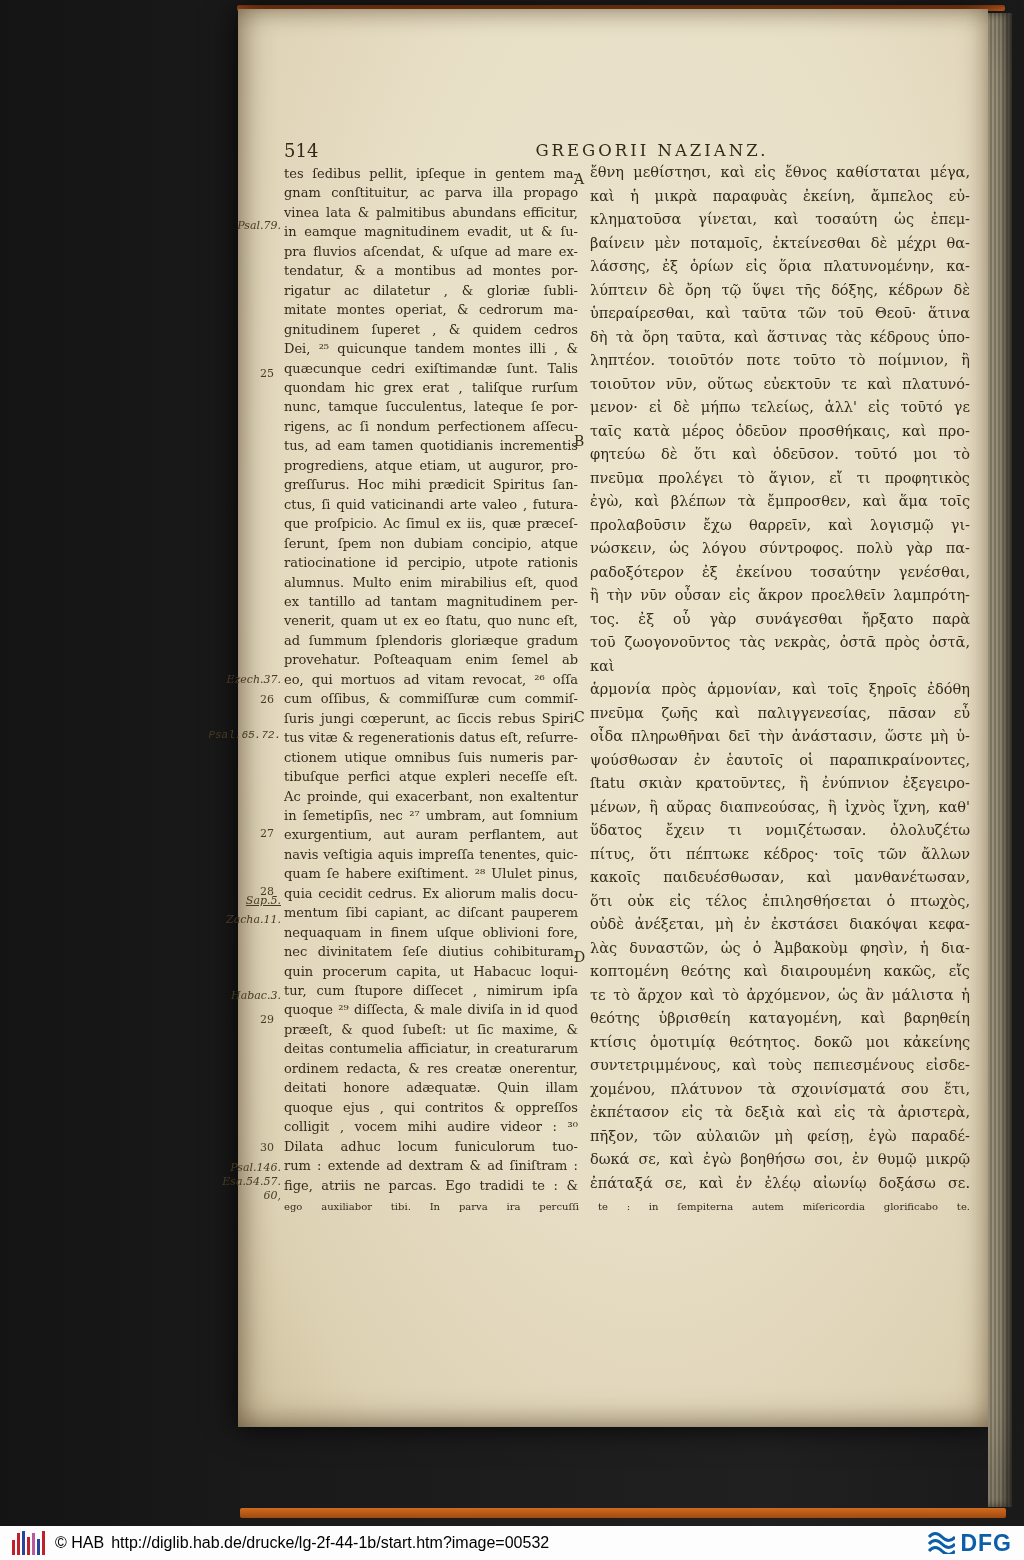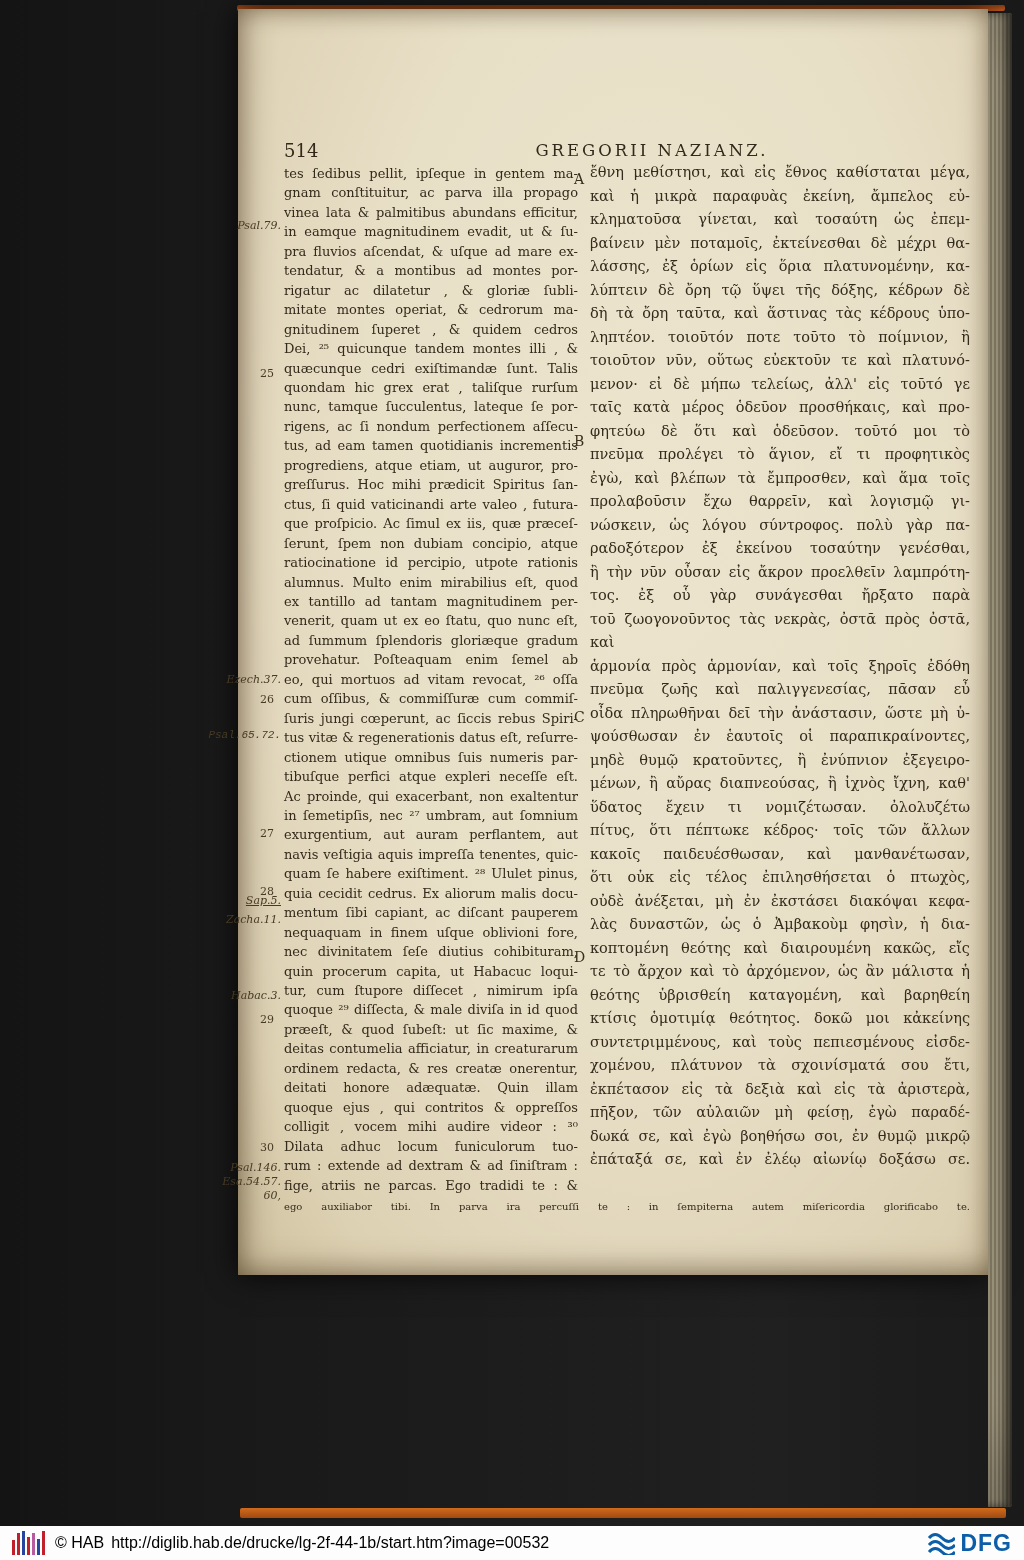--- a/index.html
+++ b/index.html
@@ -10,21 +10,21 @@
   }
   .book-top-edge {
     position:absolute; left:237px; top:5px; width:768px; height:6px;
     background:linear-gradient(#8a3d12,#c05a1d); border-radius:2px;
   }
   .book-bottom-edge {
     position:absolute; left:240px; top:1508px; width:766px; height:10px;
     background:linear-gradient(#d06a1e,#a04a10); border-radius:2px;
   }
   .scan-page {
-    position:absolute; left:238px; top:9px; width:750px; height:1266px;
+    position:absolute; left:238px; top:9px; width:750px; height:1418px;
     background: radial-gradient(ellipse at 55% 38%, #ece4cd 0%, #e8dfc7 50%, #ddd1b3 84%, #ccbf9d 100%);
     box-shadow: 0 0 28px rgba(0,0,0,.85),
       inset 16px 0 30px -10px rgba(70,52,28,.45),
       inset -14px 0 26px -10px rgba(90,70,40,.35),
       inset 0 -18px 30px -12px rgba(80,60,35,.4),
       inset 0 14px 24px -12px rgba(80,60,35,.35);
   }
   .page-stack {
     position:absolute; left:988px; top:13px; width:24px; height:1494px;
     background: repeating-linear-gradient(90deg,#d8cdb0 0 2px,#b3a687 2px 4px);
@@ -63,21 +63,21 @@
   .hab-logo b { display:block; width:3px; }
   .hab-logo b:nth-child(1){height:15px;background:#c0202a;}
   .hab-logo b:nth-child(2){height:22px;background:#c0202a;}
   .hab-logo b:nth-child(3){height:24px;background:#27449f;}
   .hab-logo b:nth-child(4){height:18px;background:#c0202a;}
   .hab-logo b:nth-child(5){height:22px;background:#b75a9e;}
   .hab-logo b:nth-child(6){height:16px;background:#27449f;}
   .hab-logo b:nth-child(7){height:24px;background:#c0202a;}
   .footer-text { font-size:16px; color:#000; display:flex; gap:7px; align-items:center; white-space:nowrap; }
   .footer-url { color:#000; text-decoration:none;text-align:right; }
-  .dfg-logo { margin-left:auto; display:flex; align-items:center; gap:5px; cursor:pointer; }
+  .dfg-logo { margin-left:auto; display:flex; gap:5px; cursor:pointer; }
   .dfg-text { color:#0c5ea8; font-weight:bold; font-size:23px; letter-spacing:1px; font-family:"Liberation Sans",sans-serif; }
 </style>
 </head>
 <body>
 
 <div class="book-top-edge"></div>
 <div class="book-bottom-edge"></div>
 
 <div class="scan-page">
   <div class="page-header">
@@ -166,39 +166,40 @@
       <div class="latin-line">fige, atriis ne parcas. Ego tradidi te : &amp;</div>
     </div>
 
   <div class="greek-column">
       <div class="greek-line">ἔθνη μεθίστησι, καὶ εἰς ἔθνος καθίσταται μέγα,</div>
       <div class="greek-line">καὶ ἡ μικρὰ παραφυὰς ἐκείνη, ἄμπελος εὐ-</div>
       <div class="greek-line">κληματοῦσα γίνεται, καὶ τοσαύτη ὡς ἐπεμ-</div>
       <div class="greek-line">βαίνειν μὲν ποταμοῖς, ἐκτείνεσθαι δὲ μέχρι θα-</div>
       <div class="greek-line">λάσσης, ἐξ ὁρίων εἰς ὅρια πλατυνομένην, κα-</div>
       <div class="greek-line">λύπτειν δὲ ὄρη τῷ ὕψει τῆς δόξης, κέδρων δὲ</div>
+      <div class="greek-line">ὑπεραίρεσθαι, καὶ ταῦτα τῶν τοῦ Θεοῦ· ἅτινα</div>
       <div class="greek-line">δὴ τὰ ὄρη ταῦτα, καὶ ἅστινας τὰς κέδρους ὑπο-</div>
       <div class="greek-line">ληπτέον. τοιοῦτόν ποτε τοῦτο τὸ ποίμνιον, ἢ</div>
       <div class="greek-line">τοιοῦτον νῦν, οὕτως εὐεκτοῦν τε καὶ πλατυνό-</div>
       <div class="greek-line">μενον· εἰ δὲ μήπω τελείως, ἀλλ' εἰς τοῦτό γε</div>
       <div class="greek-line">ταῖς κατὰ μέρος ὁδεῦον προσθήκαις, καὶ προ-</div>
       <div class="greek-line">φητεύω δὲ ὅτι καὶ ὁδεῦσον. τοῦτό μοι τὸ</div>
       <div class="greek-line">πνεῦμα προλέγει τὸ ἅγιον, εἴ τι προφητικὸς</div>
       <div class="greek-line">ἐγὼ, καὶ βλέπων τὰ ἔμπροσθεν, καὶ ἅμα τοῖς</div>
       <div class="greek-line">προλαβοῦσιν ἔχω θαρρεῖν, καὶ λογισμῷ γι-</div>
       <div class="greek-line">νώσκειν, ὡς λόγου σύντροφος. πολὺ γὰρ πα-</div>
       <div class="greek-line">ραδοξότερον ἐξ ἐκείνου τοσαύτην γενέσθαι,</div>
       <div class="greek-line">ἢ τὴν νῦν οὖσαν εἰς ἄκρον προελθεῖν λαμπρότη-</div>
       <div class="greek-line">τος. ἐξ οὗ γὰρ συνάγεσθαι ἤρξατο παρὰ</div>
       <div class="greek-line">τοῦ ζωογονοῦντος τὰς νεκρὰς, ὀστᾶ πρὸς ὀστᾶ, καὶ</div>
       <div class="greek-line">ἁρμονία πρὸς ἁρμονίαν, καὶ τοῖς ξηροῖς ἐδόθη</div>
       <div class="greek-line">πνεῦμα ζωῆς καὶ παλιγγενεσίας, πᾶσαν εὖ</div>
       <div class="greek-line">οἶδα πληρωθῆναι δεῖ τὴν ἀνάστασιν, ὥστε μὴ ὑ-</div>
       <div class="greek-line">ψούσθωσαν ἐν ἑαυτοῖς οἱ παραπικραίνοντες,</div>
-      <div class="greek-line">μηδὲ θυμῷ κρατοῦντες, ἢ ἐνύπνιον ἐξεγειρο-</div>
+      <div class="greek-line">ſtatu σκιὰν κρατοῦντες, ἢ ἐνύπνιον ἐξεγειρο-</div>
       <div class="greek-line">μένων, ἢ αὔρας διαπνεούσας, ἢ ἰχνὸς ἴχνη, καθ'</div>
       <div class="greek-line">ὕδατος ἔχειν τι νομιζέτωσαν. ὀλολυζέτω</div>
       <div class="greek-line">πίτυς, ὅτι πέπτωκε κέδρος· τοῖς τῶν ἄλλων</div>
       <div class="greek-line">κακοῖς παιδευέσθωσαν, καὶ μανθανέτωσαν,</div>
       <div class="greek-line">ὅτι οὐκ εἰς τέλος ἐπιλησθήσεται ὁ πτωχὸς,</div>
       <div class="greek-line">οὐδὲ ἀνέξεται, μὴ ἐν ἐκστάσει διακόψαι κεφα-</div>
       <div class="greek-line">λὰς δυναστῶν, ὡς ὁ Ἀμβακοὺμ φησὶν, ἡ δια-</div>
       <div class="greek-line">κοπτομένη θεότης καὶ διαιρουμένη κακῶς, εἴς</div>
       <div class="greek-line">τε τὸ ἄρχον καὶ τὸ ἀρχόμενον, ὡς ἂν μάλιστα ἡ</div>
       <div class="greek-line">θεότης ὑβρισθείη καταγομένη, καὶ βαρηθείη</div>

